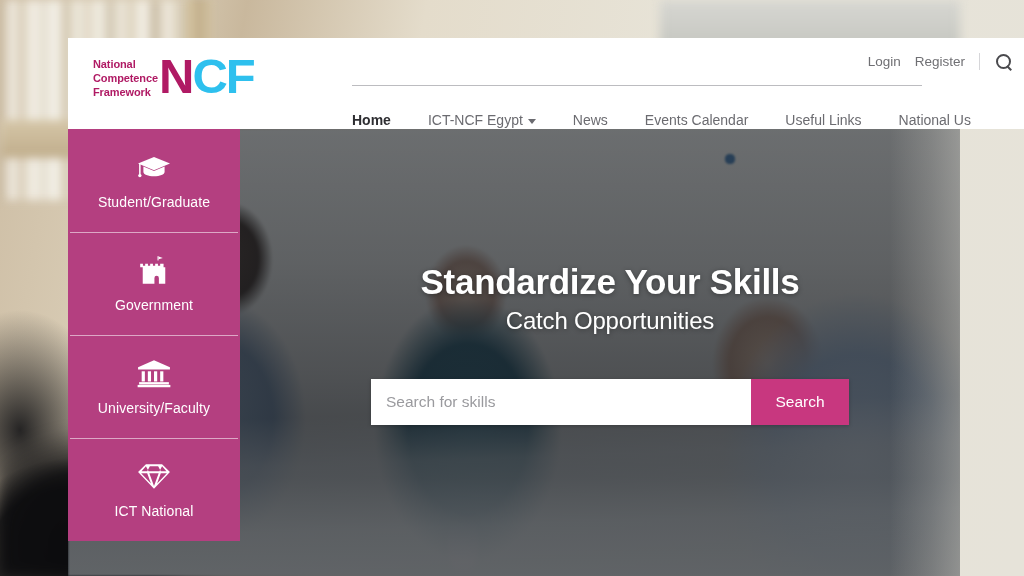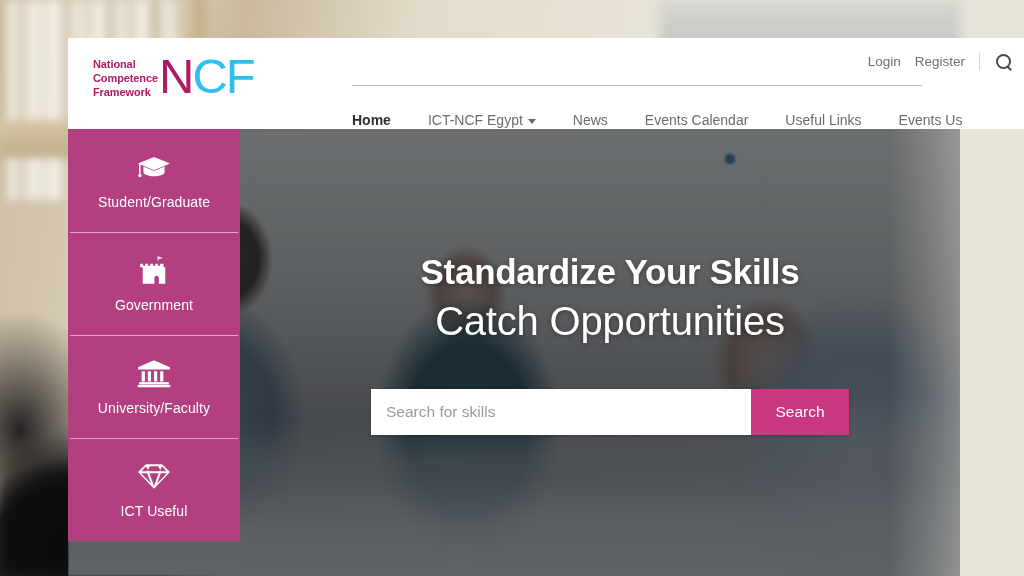--- a/index.html
+++ b/index.html
@@ -77,21 +77,21 @@
   #logo {
     position: absolute; left: 25px; top: 17px;
     display: flex; align-items: center;
   }
   #logo-words {
     display: flex; flex-direction: column;
     font-size: 11px; font-weight: bold; line-height: 1.28;
     color: #b01a64; letter-spacing: -0.1px;
   }
   #logo-mark {
-    font-size: 49px; font-weight: 400; line-height: 1;
+    font-size: 49px; font-weight: 700; line-height: 1;
     letter-spacing: -2px; margin-left: 1px; margin-top: -3px;
     font-family: "Liberation Sans", sans-serif;
   }
   #logo-n { color: #b01a64; }
   #logo-cf { color: #2ec0ee; }
 
   
   #toprow {
     position: absolute; right: 24px; top: 15px;
     display: flex; align-items: center; gap: 14px;
@@ -187,21 +187,21 @@
     align-items: center; justify-content: center;
     padding-bottom: 18px;
     padding-left: 20px;
   }
   #headline {
     font-size: 35px; font-weight: bold; color: #ffffff;
     letter-spacing: -0.3px; line-height: 1.12;
     text-shadow: 0 1px 5px rgba(0,0,0,.38);
   }
   #subheadline {
-    font-size: 40px; font-weight: 400; color: #ffffff;
+    font-size: 24px; font-weight: 400; color: #ffffff;
     letter-spacing: -0.2px; line-height: 1.2; margin-top: 6px;
     text-shadow: 0 1px 5px rgba(0,0,0,.38);
   }
 
   #searchbar {
     margin-top: 44px;
     display: flex; width: 478px; height: 46px;
     box-shadow: 0 1px 4px rgba(0,0,0,.22);
   }
   #search-input {
@@ -282,21 +282,21 @@
         <span class="nitem">
           <span>News</span>
         </span>
         <span class="nitem">
           <span>Events Calendar</span>
         </span>
         <span class="nitem">
           <span>Useful Links</span>
         </span>
         <span class="nitem">
-          <span>Events Us</span>
+          <span>National Us</span>
         </span>
       </nav>
     </div>
 
     <div id="hero">
       <div id="hero-photo"></div>
       <div id="hero-tint"></div>
       <div id="hero-right-spill"></div>
 
       <div id="hero-copy">
@@ -352,19 +352,19 @@
         </span>
         <span class="side-label">University/Faculty</span>
       </div>
 
       <div class="side-item">
         <span class="side-icon">
           <svg viewBox="0 0 32 28" aria-hidden="true">
             <path d="M8.4 3 H23.6 L31 10.2 L16 26 L1 10.2 Z M8.4 4.9 L4.3 9.5 h6.6 Z M23.6 4.9 l-2.5 4.6 h6.6 Z M12.1 4.9 L9.6 9.5 h12.8 L19.9 4.9 Z M3.9 11.4 L13.1 21.1 L9.6 11.4 Z M11.6 11.4 L16 23.4 l4.4-12 Z M22.4 11.4 l-3.5 9.7 l9.2-9.7 Z"></path>
           </svg>
         </span>
-        <span class="side-label">ICT Useful</span>
+        <span class="side-label">ICT National</span>
       </div>
 
     </aside>
 
   </div>
 </div>
 
 </body></html>

